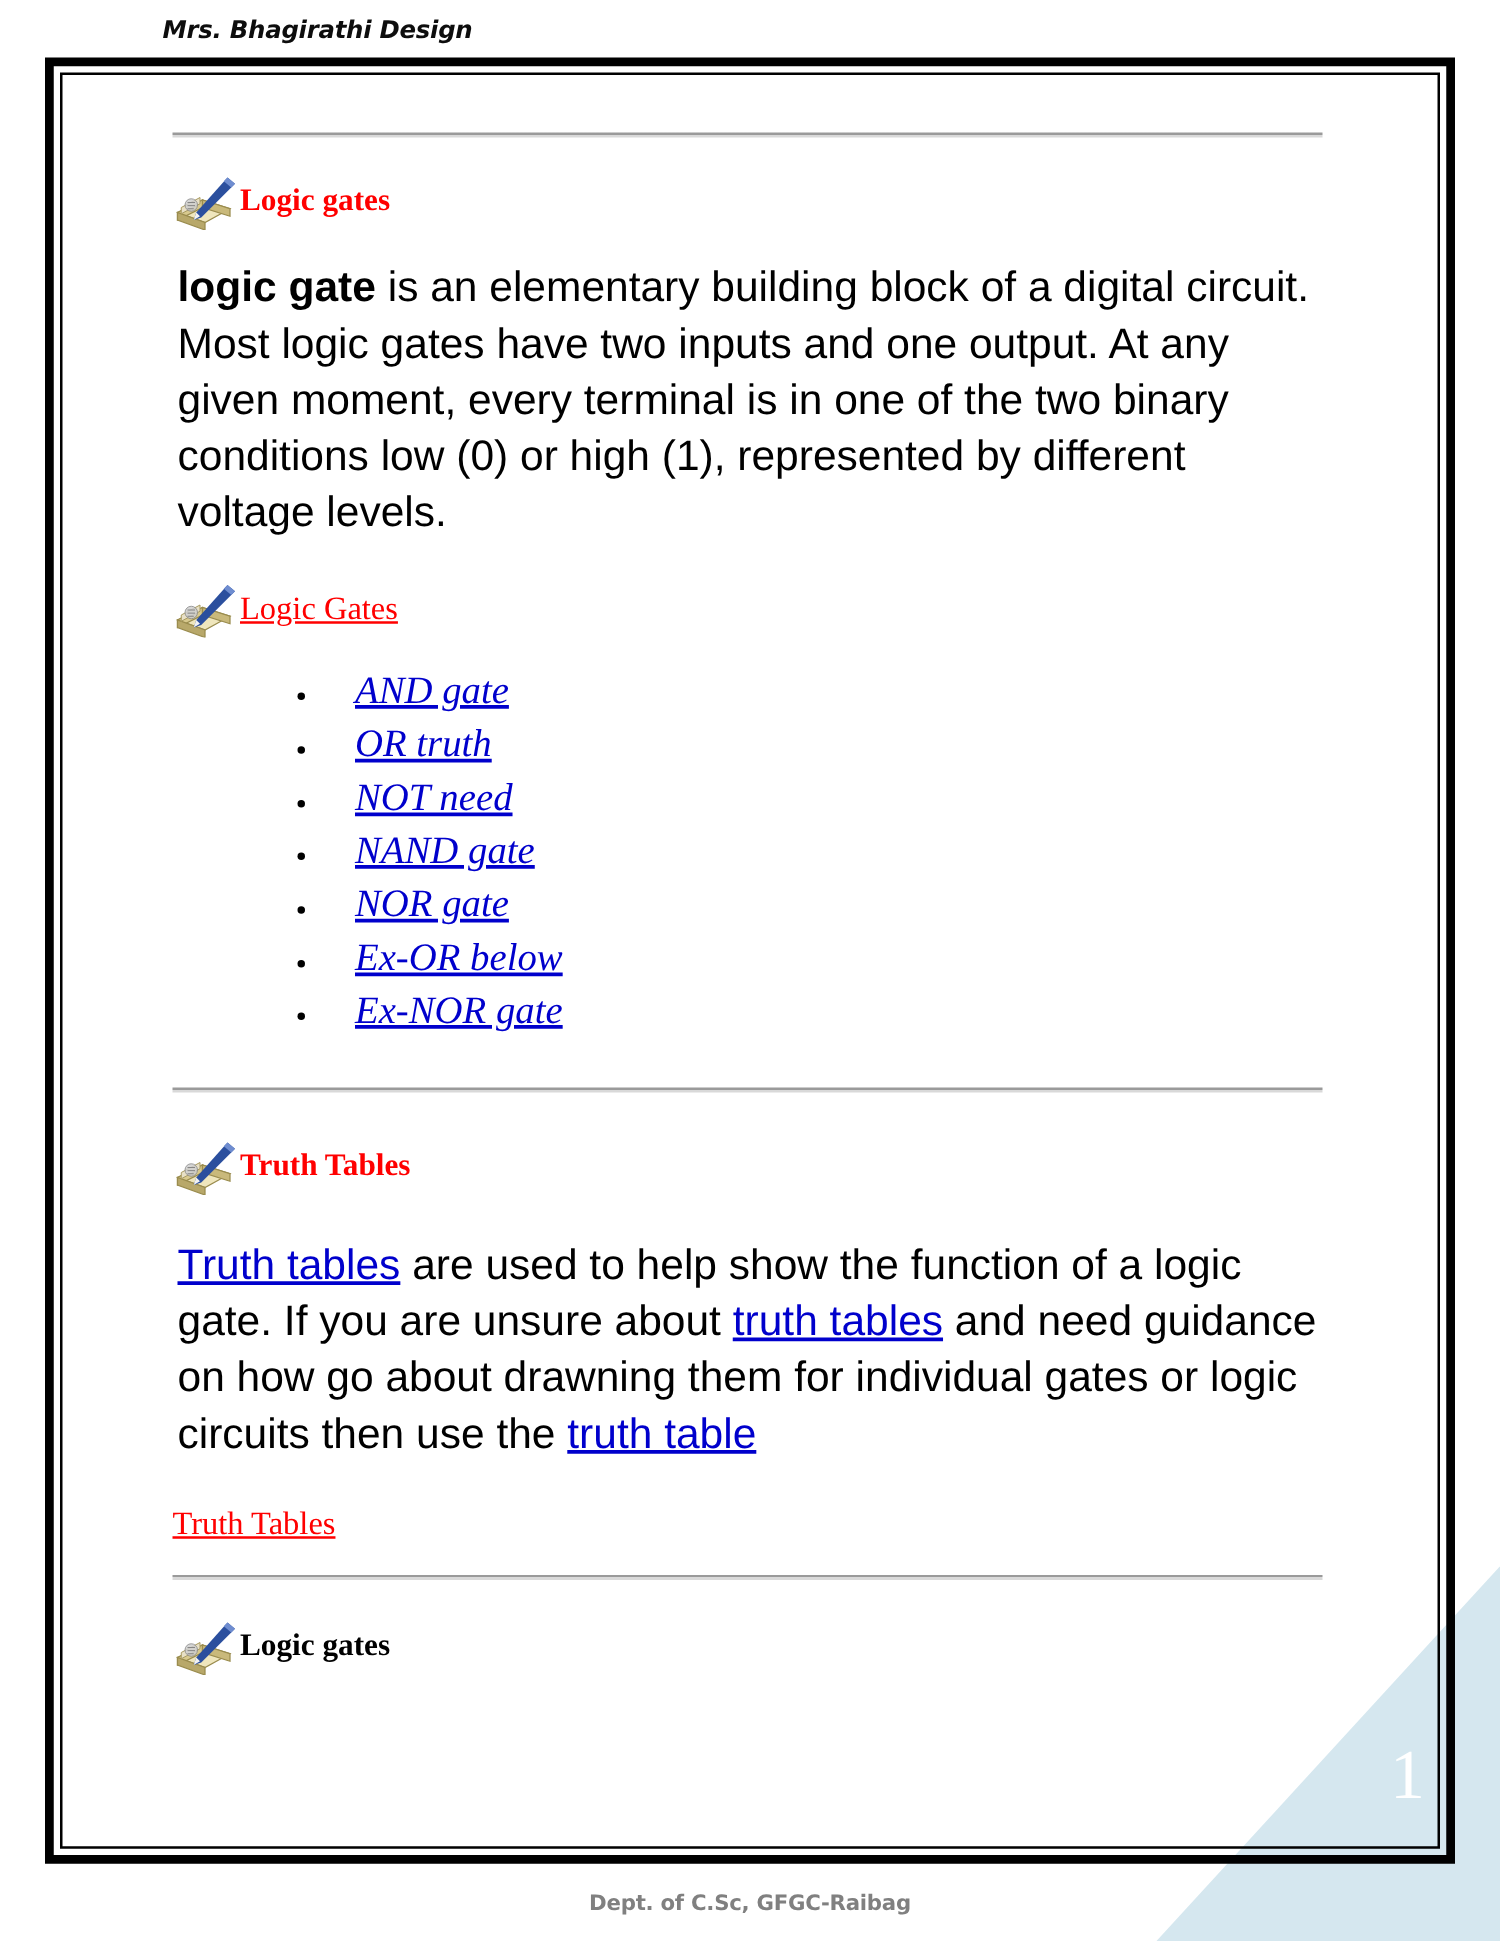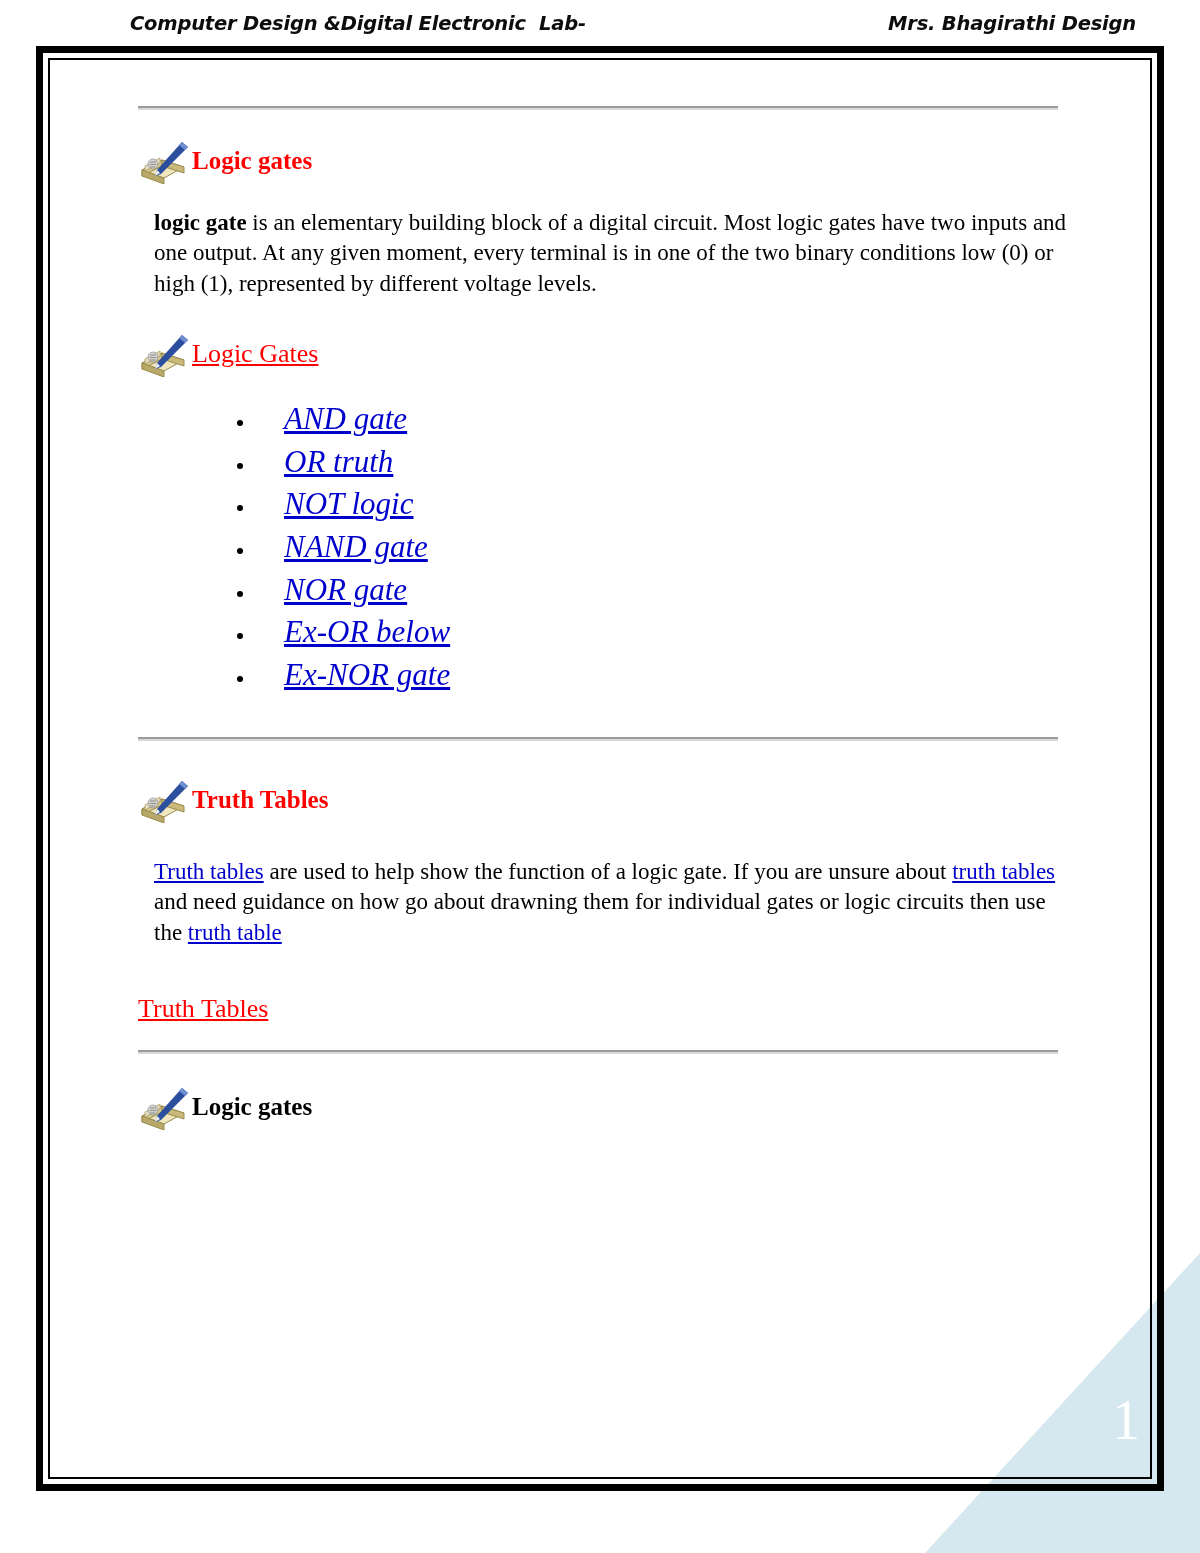--- a/index.html
+++ b/index.html
@@ -134,25 +134,25 @@
   .heading-label.red      { color: #ff0000; }
   .heading-label.black    { color: #000000; }
   .heading-label.red-link {
     color: #ff0000;
     font-weight: normal;
     text-decoration: underline;
     font-size: 26px;
   }
 
   p.body-text {
-    font-family: Liberation Serif, serif;
-    font-size: 23px;
+    font-family: Liberation Sans, sans-serif;
+    font-size: 34px;
     line-height: 1.32;
     color: #000000;
-    margin: 16px;
+    margin: 4px;
     width: 915px;
   }
   p.para-1 { margin-top: 24px; }
   p.para-2 { margin-top: 26px; }
   p.para-tt { margin-top: 34px; }
 
   b.inline-bold { font-weight: bold; }
   a.lnk {
     color: #0000cc;
     text-decoration: underline;
@@ -211,21 +211,20 @@
     color: #808080;
     letter-spacing: -0.2px;
   }
 </style>
 </head>
 <body>
 
 <div class="page">
 
   <div class="running-header">
-    <span class="hdr-text hdr-left">Computer Design &amp;Digital Electronic  Lab-</span>
     <span class="hdr-text hdr-right">Mrs. Bhagirathi Design</span>
   </div>
 
   <div class="corner-triangle">
     <svg width="330" height="300" viewBox="0 0 330 300" xmlns="http://www.w3.org/2000/svg">
       <polygon points="330,0 330,300 55,300" fill="#d5e7ef"></polygon>
     </svg>
   </div>
   <div class="page-number">1</div>
 
@@ -275,21 +274,21 @@
           <path d="M44 2 L50 7 L47 10 L41 5 Z" fill="#6f8dd0"></path>
           <path d="M17 36 L19 30 L22 33 Z" fill="#f2f2f2"></path>
         </svg>
       </span>
       <span class="heading-label red-link">Logic Gates</span>
     </div>
 
     <ul class="gate-list">
       <li><a class="lnk" href="#">AND gate</a></li>
       <li><a class="lnk" href="#">OR truth</a></li>
-      <li><a class="lnk" href="#">NOT logic</a></li>
+      <li><a class="lnk" href="#">NOT need</a></li>
       <li><a class="lnk" href="#">NAND gate</a></li>
       <li><a class="lnk" href="#">NOR gate</a></li>
       <li><a class="lnk" href="#">Ex-OR below</a></li>
       <li><a class="lnk" href="#">Ex-NOR gate</a></li>
     </ul>
 
     <hr class="rule-sep" style="margin-top:42px;">
 
     
     <div class="icon-heading" style="margin-top:38px;">
@@ -330,14 +329,17 @@
           <path d="M44 2 L50 7 L23 34 L17 36 L19 30 Z" fill="#2b4f9e"></path>
           <path d="M44 2 L50 7 L47 10 L41 5 Z" fill="#6f8dd0"></path>
           <path d="M17 36 L19 30 L22 33 Z" fill="#f2f2f2"></path>
         </svg>
       </span>
       <span class="heading-label black">Logic gates</span>
     </div>
 
   </div>
 
+  <div class="footer">
+    <span class="footer-text">Dept. of C.Sc, GFGC-Raibag</span>
+  </div>
 
 </div>
 
 </body></html>

